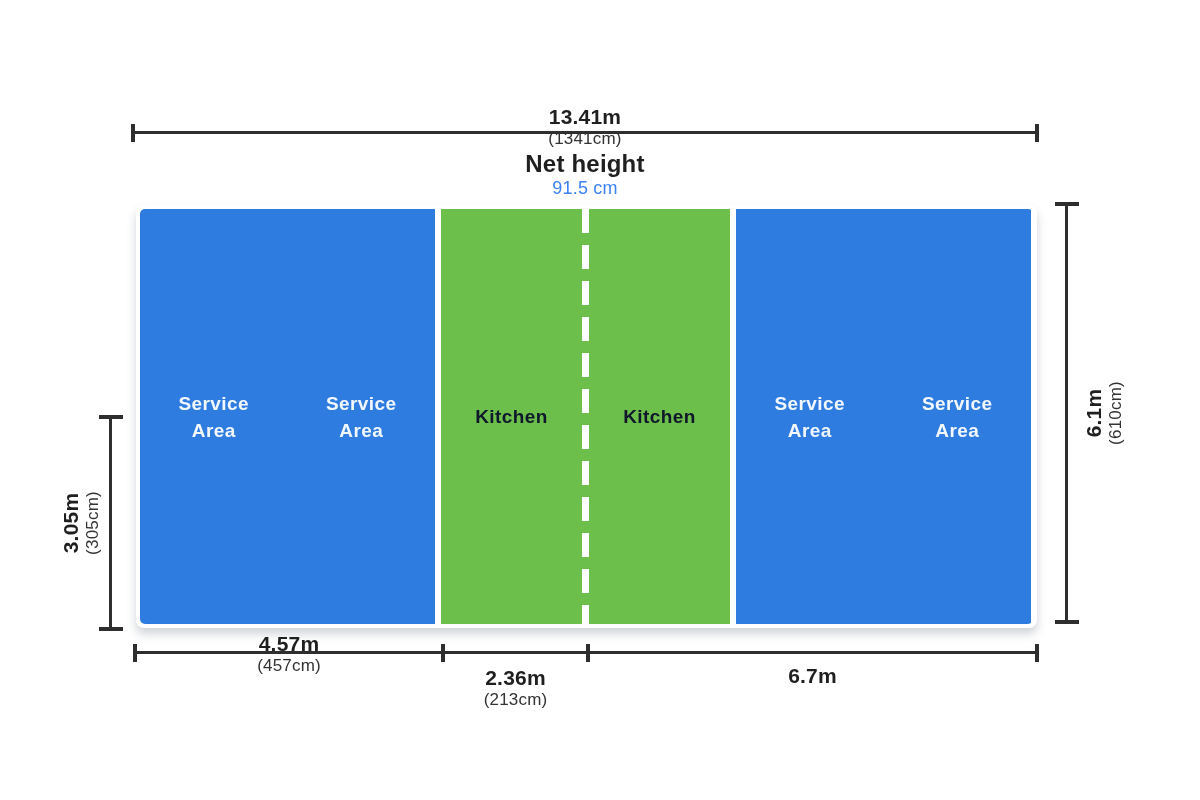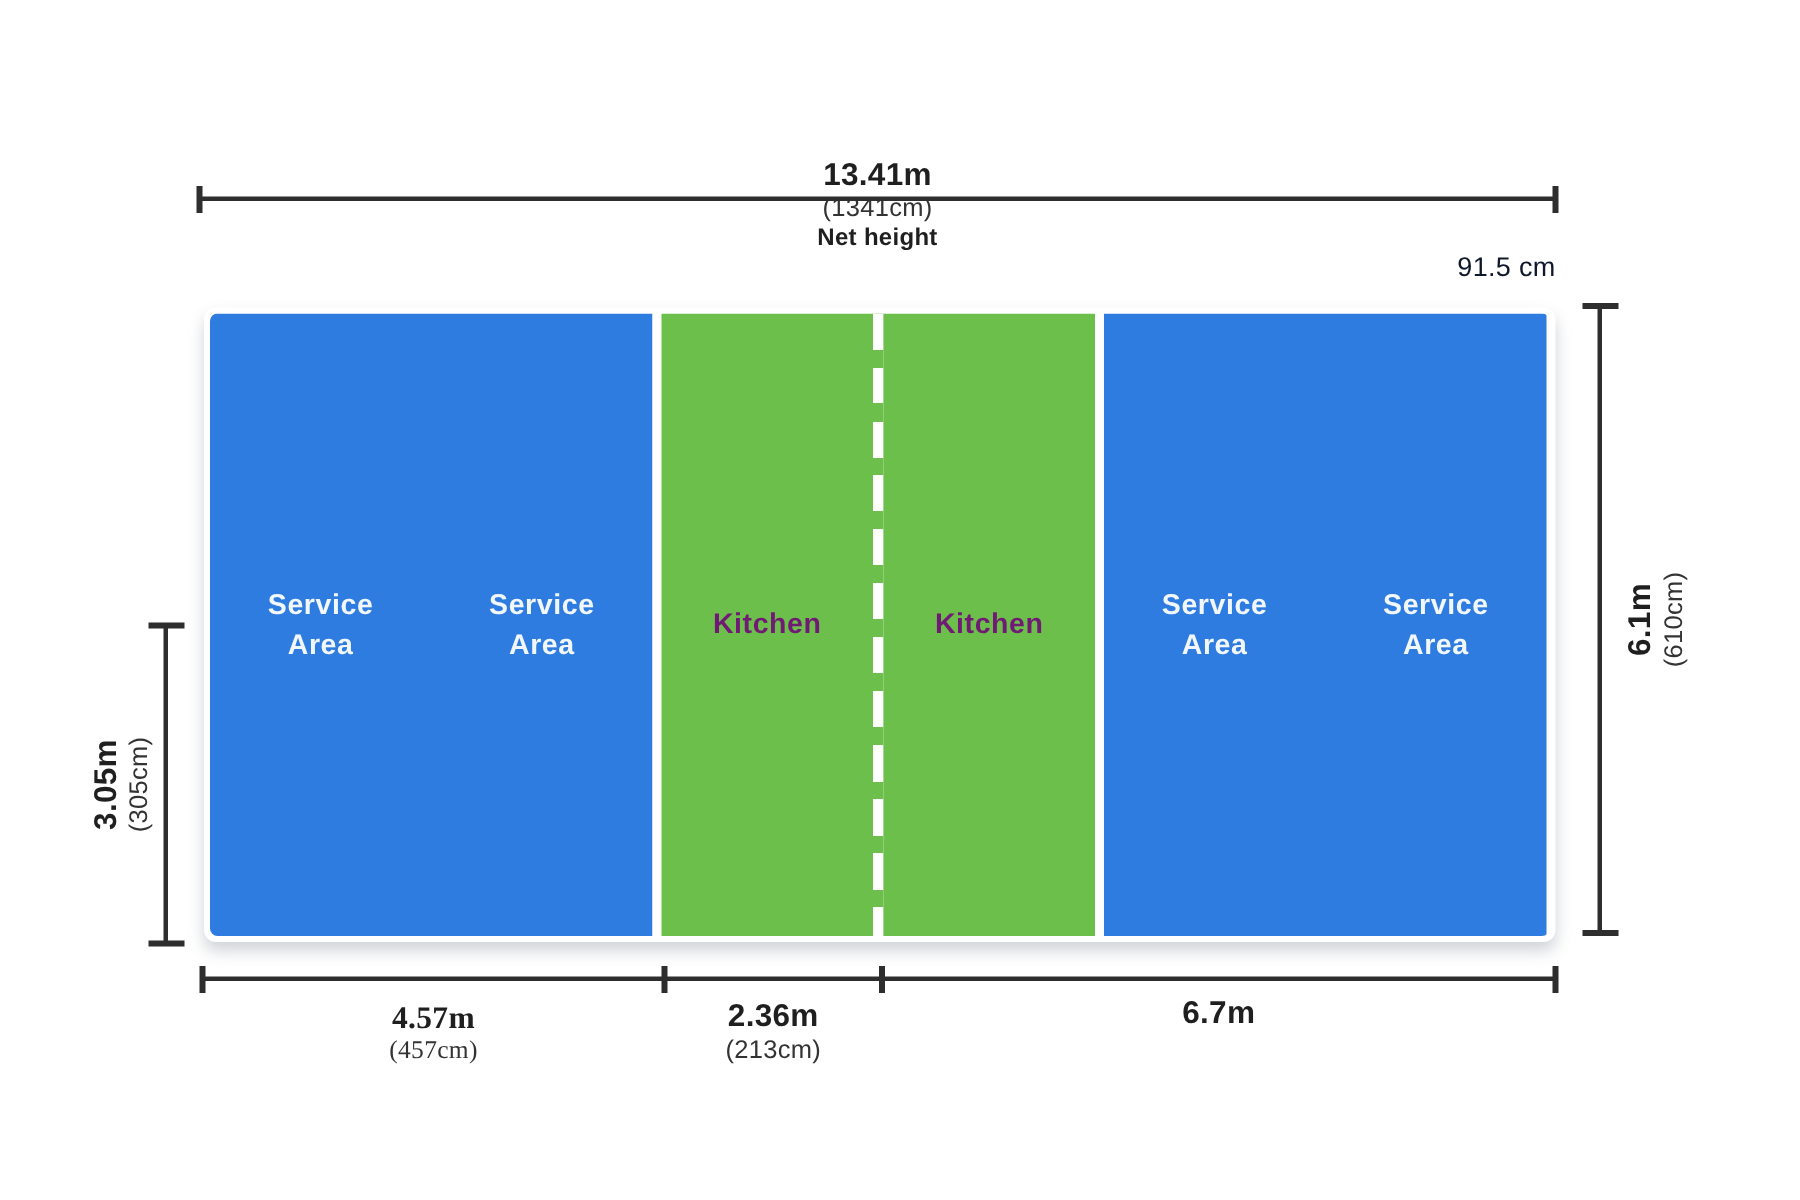--- a/index.html
+++ b/index.html
@@ -61,38 +61,38 @@
     background-color:var(--kitchen-green);
     background-image:repeating-linear-gradient(
       to bottom,
       var(--card-white) 0px, var(--card-white) 24px,
       transparent 24px, transparent 36px);
   }
   .zone-label{
     color:#f2f7fd;font-size:19px;font-weight:700;
     letter-spacing:.4px;text-align:center;line-height:27px;
   }
-  .kitchen-col .zone-label{color:#701a75;}
+  .kitchen-col .zone-label{color:#0f172a;}
 </style>
 </head>
 <body>
 
 <div class="abs" style="left:0;top:0;width:1200px;height:800px;">
 
   <div class="abs dim-label" style="left:133px;top:78px;width:904px;margin-top:27px;">
     <div class="dim-primary">13.41m</div>
     <div class="dim-secondary">(1341cm)</div>
   </div>
   <div class="abs dim-hline" style="left:133px;top:131px;width:904px;"></div>
   <div class="abs cap-v" style="left:131px;top:124px;"></div>
   <div class="abs cap-v" style="left:1035px;top:124px;"></div>
 
   <div class="abs dim-label" style="left:133px;top:150px;width:904px;">
-    <div class="dim-primary" style="font-size:16px;">Net height</div>
-    <div class="dim-secondary" style="font-size:18px;color:#0f172a;text-align:right;">91.5 cm</div>
+    <div class="dim-primary" style="font-size:24px;">Net height</div>
+    <div class="dim-secondary" style="font-size:18px;color:#3b82f6;">91.5 cm</div>
   </div>
 
   <div class="abs court-card">
     <div class="court">
 
       <div class="service-col">
         <div class="service-cell">
           <div class="zone-label">
             <div>Service</div>
             <div>Area</div>
@@ -155,21 +155,21 @@
     <div class="dim-primary">3.05m</div>
     <div class="dim-secondary">(305cm)</div>
   </div>
 
   <div class="abs dim-hline" style="left:135px;top:651px;width:902px;"></div>
   <div class="abs cap-v" style="left:133px;top:644px;"></div>
   <div class="abs cap-v" style="left:441px;top:644px;"></div>
   <div class="abs cap-v" style="left:586px;top:644px;"></div>
   <div class="abs cap-v" style="left:1035px;top:644px;"></div>
 
-  <div class="abs dim-label" style="left:135px;top:666px;width:308px;font-family:Liberation Serif, serif;">
+  <div class="abs dim-label" style="left:135px;top:632px;width:308px;">
     <div class="dim-primary">4.57m</div>
     <div class="dim-secondary">(457cm)</div>
   </div>
   <div class="abs dim-label" style="left:443px;top:666px;width:145px;">
     <div class="dim-primary">2.36m</div>
     <div class="dim-secondary">(213cm)</div>
   </div>
   <div class="abs dim-label" style="left:588px;top:664px;width:449px;">
     <div class="dim-primary">6.7m</div>
   </div>

